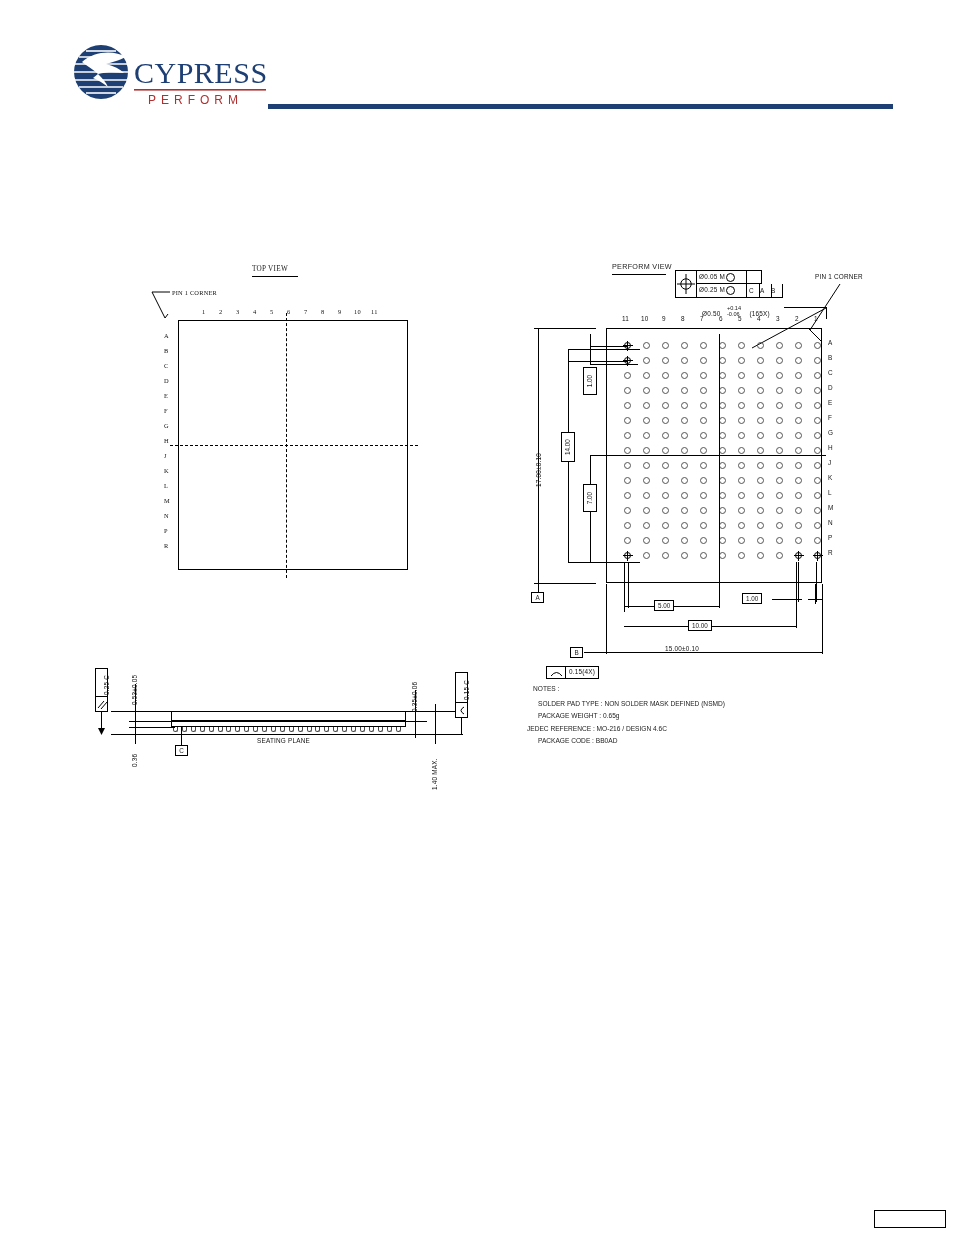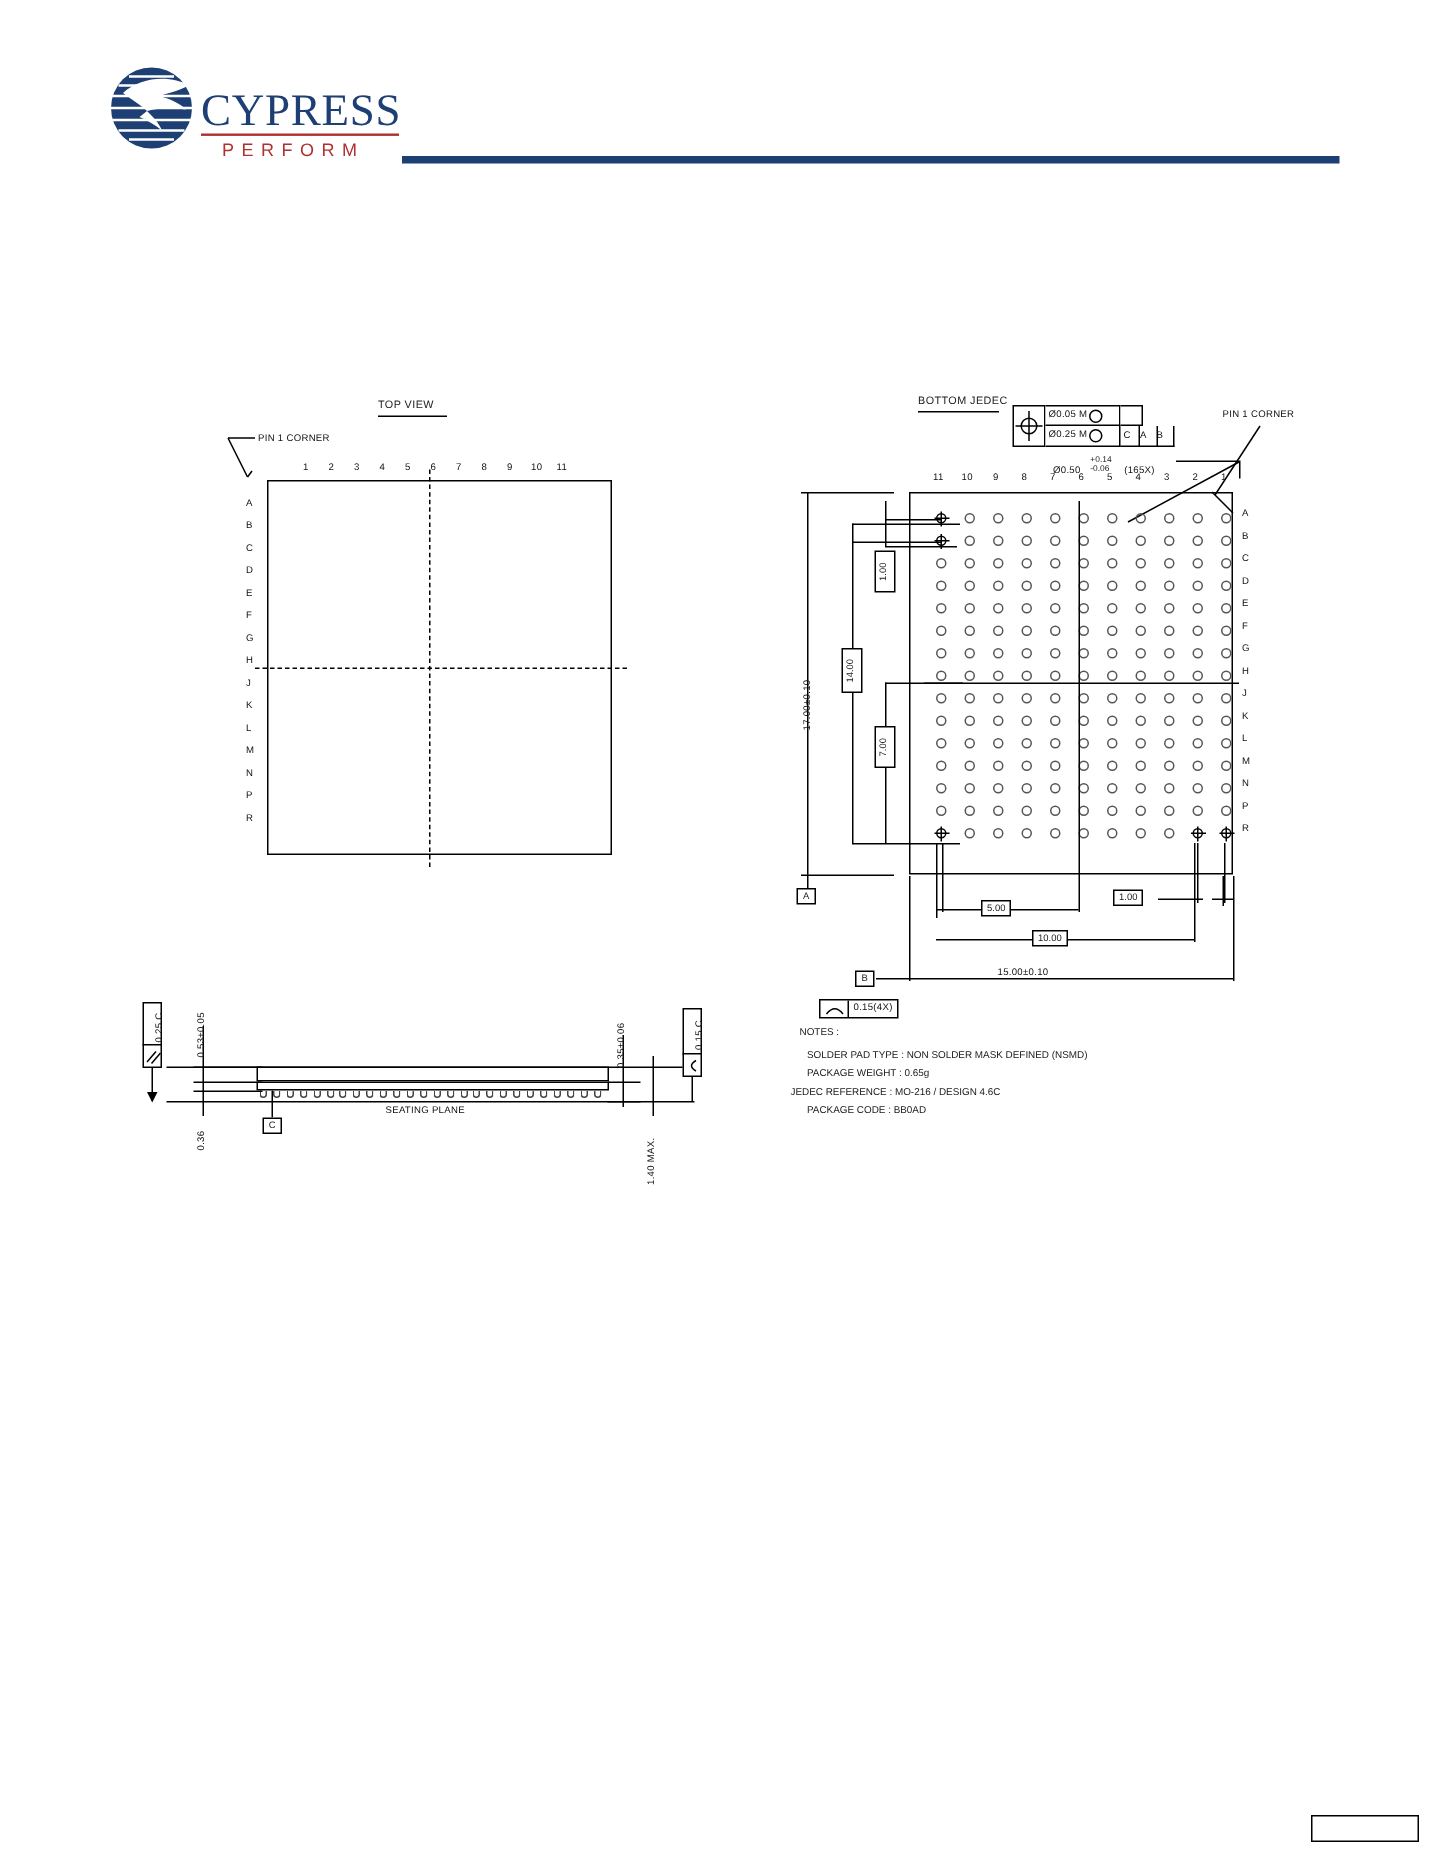--- a/index.html
+++ b/index.html
@@ -140,21 +140,21 @@
       <path d="M30 32 C34 36, 38 40, 40 45 C35 41, 30 38, 25 36 Z" fill="#ffffff"></path>
     </g>
 
     <text x="66" y="41" font-family="'Liberation Serif', serif" font-size="30" fill="#1d3f73" letter-spacing="0.5">CYPRESS</text>
     <rect x="66" y="47" width="132" height="1.6" fill="#b03030"></rect>
     <text x="80" y="62" font-family="'Liberation Sans', sans-serif" font-size="12" fill="#b03030" letter-spacing="5">PERFORM</text>
   </svg>
 </div>
 <div class="abs" id="header-rule"></div>
 
-<div class="abs" style="left:150px; top:265px; width:260px; height:320px;">
+<div class="abs" style="left:150px; top:265px; width:260px; height:320px;font-family:Liberation Serif, serif;">
 
   <div class="abs" style="left:102px; top:0px;">
     <div class="view-title">TOP VIEW</div>
     <div class="view-title-rule" style="width:46px;"></div>
   </div>
 
   <div class="abs" style="left:0px; top:25px;">
     <svg width="90" height="35">
       <line x1="2" y1="2" x2="20" y2="2" stroke="#000" stroke-width="1"></line>
       <line x1="2" y1="2" x2="15" y2="28" stroke="#000" stroke-width="1"></line>
@@ -197,21 +197,21 @@
     <span class="abs lbl" style="top:223px;">R</span>
   </div>
 
   <div class="abs dash-v" style="left:136px; top:48px; height:265px;"></div>
   <div class="abs dash-h" style="left:20px; top:180px; width:248px;"></div>
 </div>
 
 <div class="abs" style="left:520px; top:262px; width:400px; height:420px;">
 
   <div class="abs" style="left:92px; top:0px;">
-    <div class="view-title">BOTTOM JEDEC</div>
+    <div class="view-title">PERFORM VIEW</div>
     <div class="view-title-rule" style="width:54px;"></div>
   </div>
 
   <div class="abs" style="left:155px; top:8px;">
     <div style="position:relative;">
 
       <div class="abs" style="left:0px; top:0px; width:22px; height:28px; border:1px solid #000; box-sizing:border-box; background:#fff;">
         <svg width="20" height="26" viewBox="0 0 20 26">
           <circle cx="10" cy="13" r="5.2" fill="none" stroke="#000" stroke-width="1"></circle>
           <line x1="10" y1="3" x2="10" y2="23" stroke="#000" stroke-width="1"></line>

